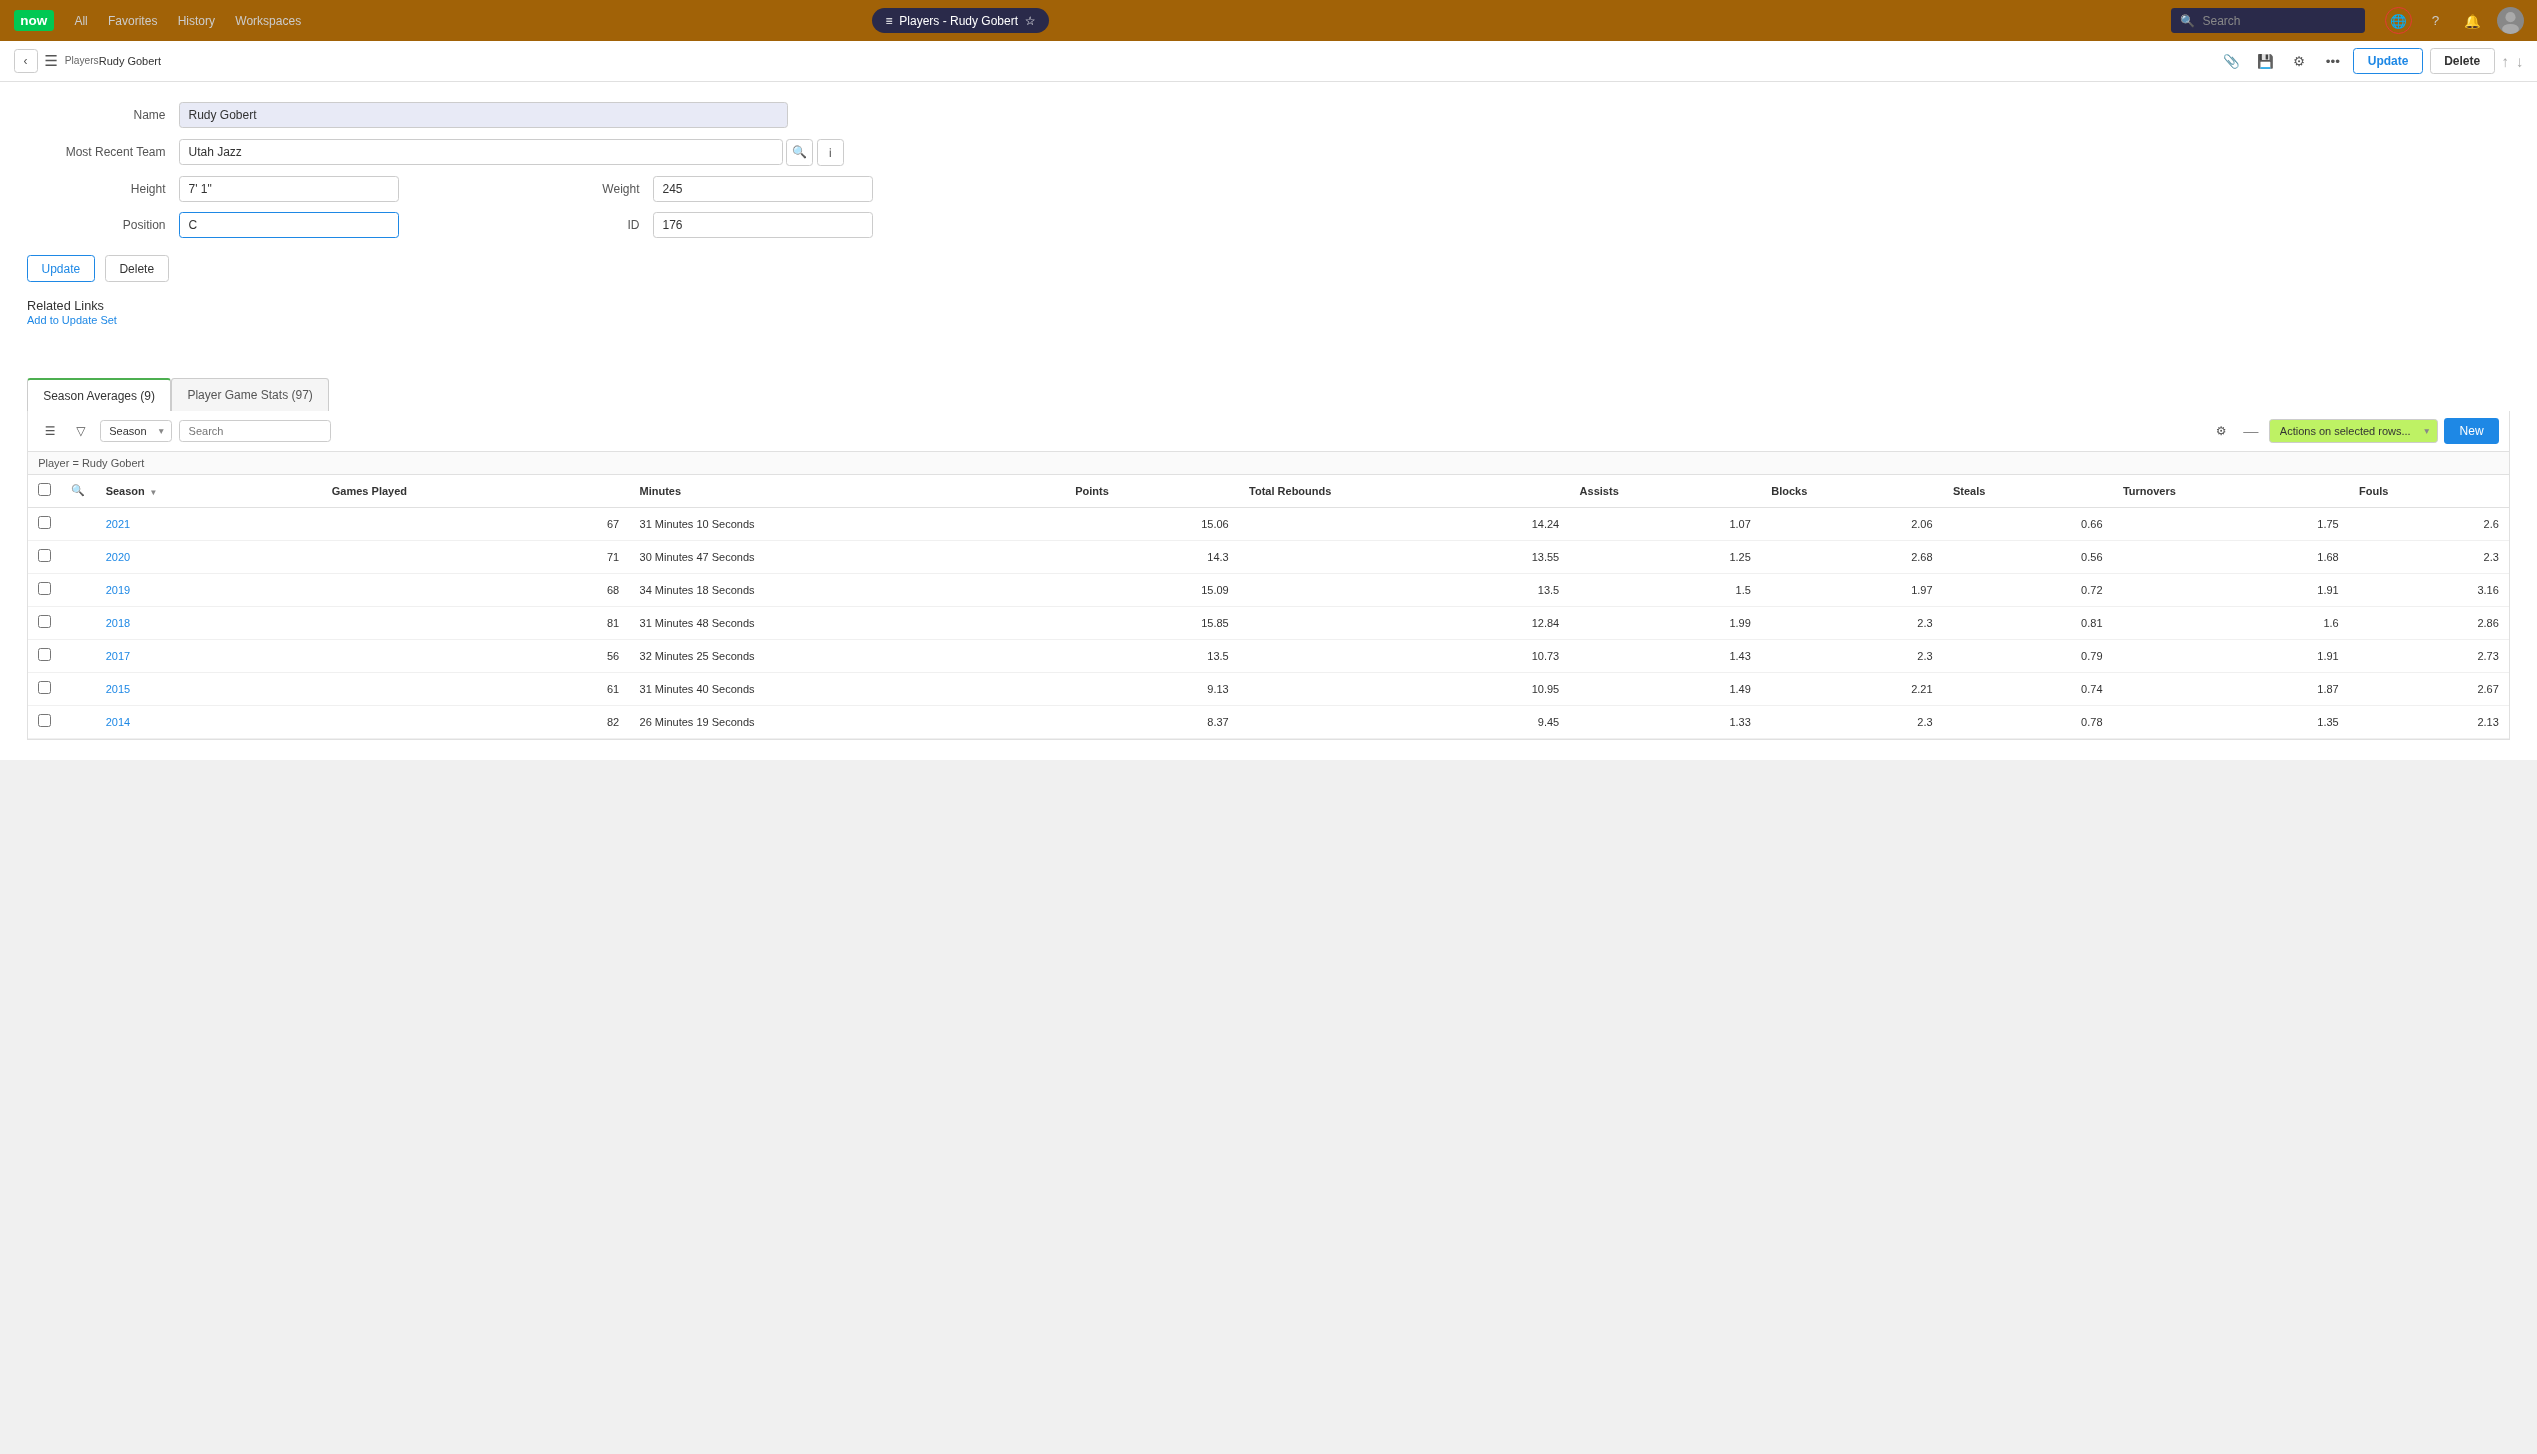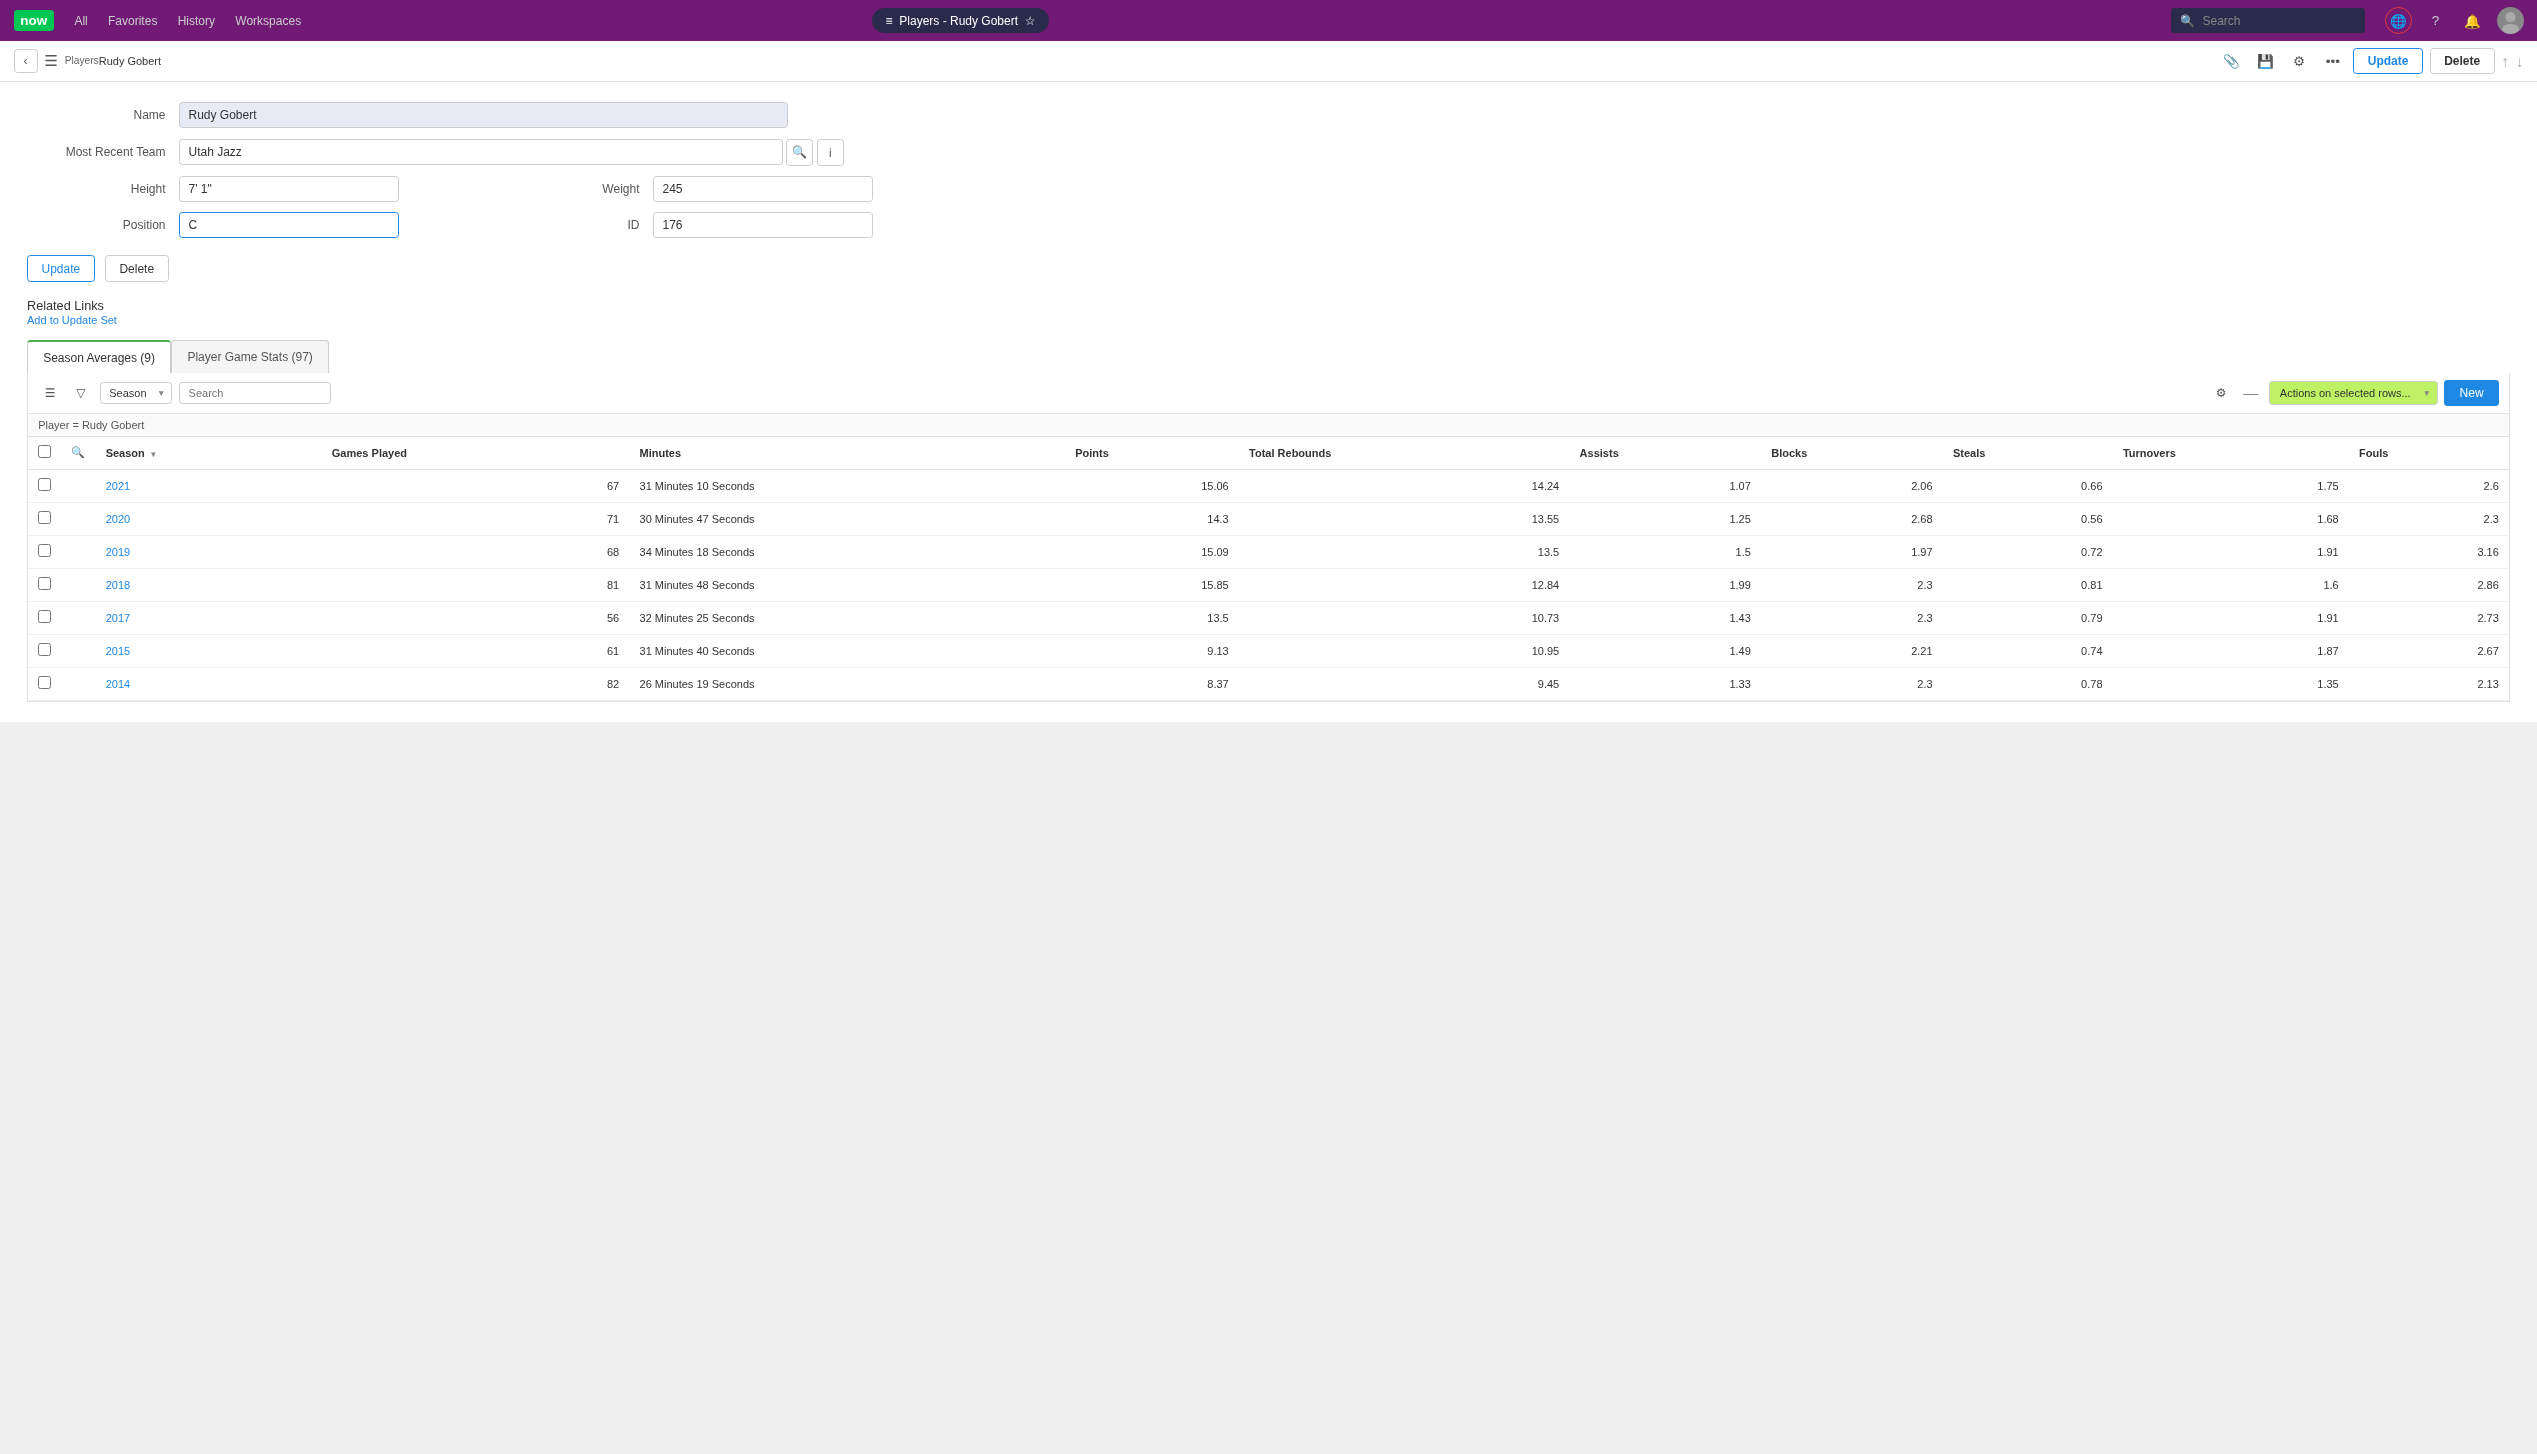--- a/index.html
+++ b/index.html
@@ -1,20 +1,20 @@
 <!DOCTYPE html>
 <html style="font-size:13.5px"><head>
   <meta charset="utf-8">
   <style>
     * { box-sizing: border-box; margin: 0; padding: 0; }
     body { font-family: -apple-system, BlinkMacSystemFont, 'Segoe UI', sans-serif; font-size: 12px; background: #f0f0f0; }
 
     
     .top-nav {
-      background: #701a75;
+      background: #a16207;
       display: flex;
       align-items: center;
       height: 41px;
       padding: 0 13.5px;
       gap: 20.3px;
     }
     .nav-logo {
       background: #00c853;
       color: white;
       font-weight: bold;
@@ -255,20 +255,21 @@
     }
     .tab {
       padding: 8.5px 15.2px;
       cursor: pointer;
       font-size: 12px;
       color: #555;
       border: 0.8px solid #ccc;
       border-bottom: none;
       background: #f5f5f5;
       border-radius: 3.4px 3.4px 0 0;
+      margin-top: 38px;
     }
     .tab.active {
       background: white;
       color: #333;
       font-weight: 500;
       border-top: 2.5px solid #4caf50;
       border-bottom: none;
     }
 
     

